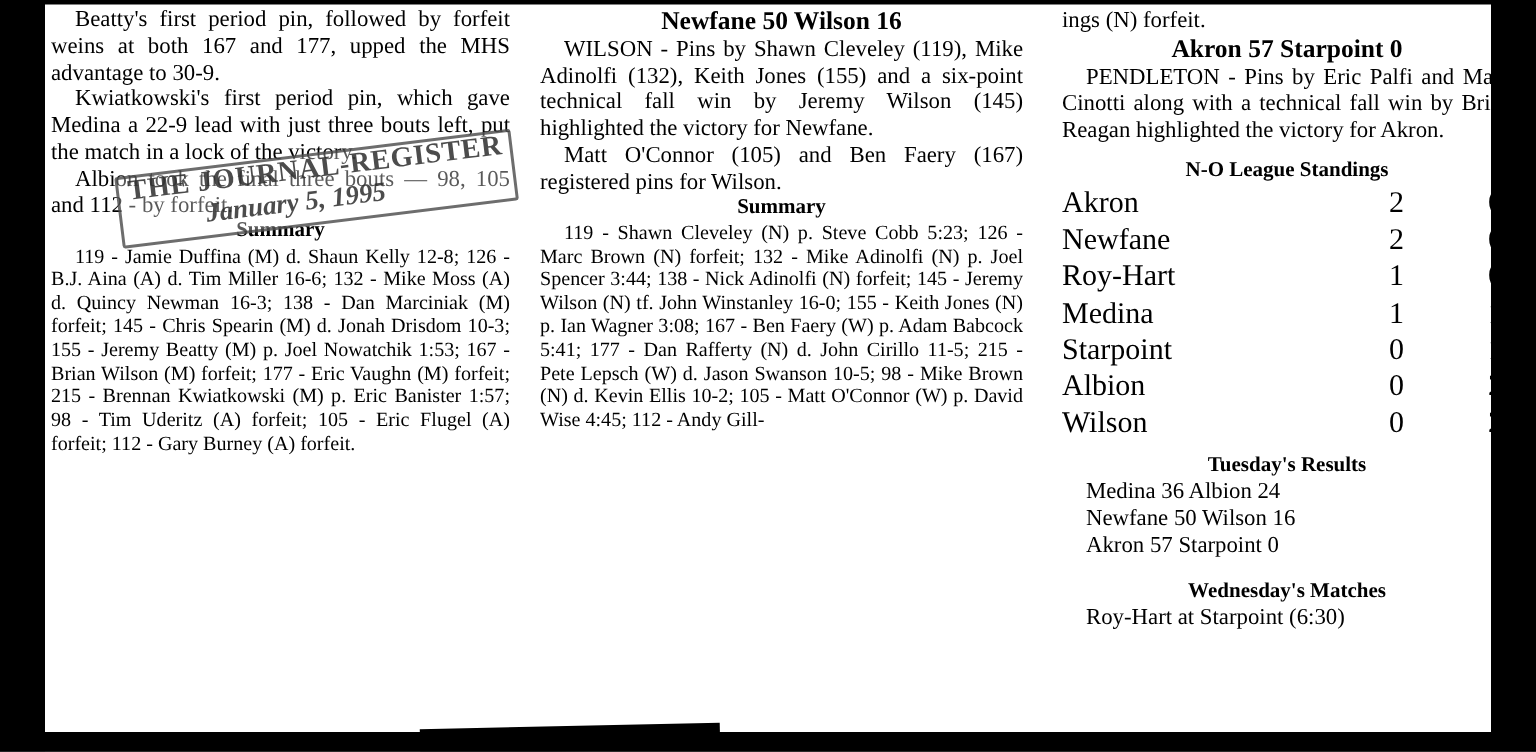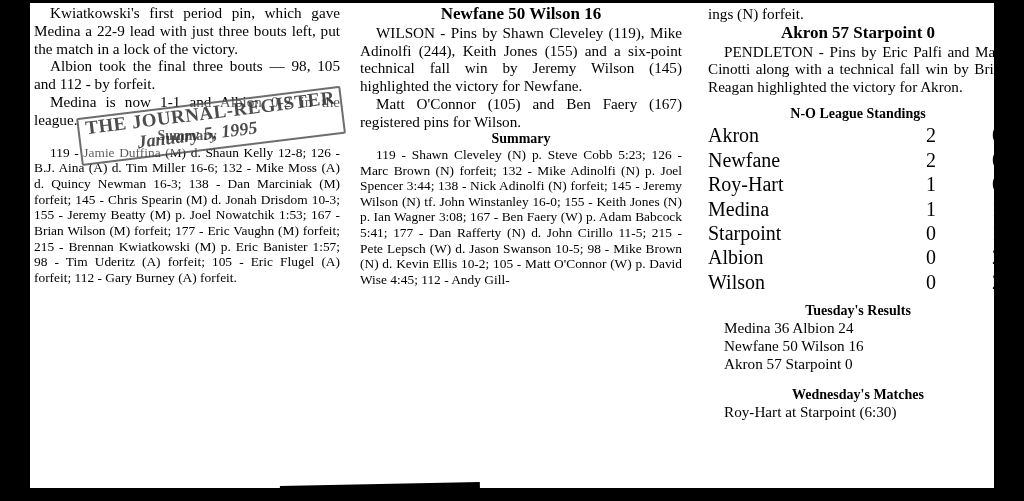--- a/index.html
+++ b/index.html
@@ -123,30 +123,30 @@
   }
 </style>
 </head>
 <body>
 
 <div id="page">
 
   <div id="clip-main" class="clipping">
 
     <div class="col" id="col1">
+      <p>Beatty's first period pin, followed by forfeit weins at both 167 and 177, upped the MHS advantage to 30-9.</p>
       <p>Kwiatkowski's first period pin, which gave Medina a 22-9 lead with just three bouts left, put the match in a lock of the victory.</p>
       <p>Albion took the final three bouts — 98, 105 and 112 - by forfeit.</p>
-      <p>Medina is now 1-1 and Albion 0-2 in the league.</p>
       <p class="sub">Summary</p>
       <p class="summary-body">119 - Jamie Duffina (M) d. Shaun Kelly 12-8; 126 - B.J. Aina (A) d. Tim Miller 16-6; 132 - Mike Moss (A) d. Quincy Newman 16-3; 138 - Dan Marciniak (M) forfeit; 145 - Chris Spearin (M) d. Jonah Drisdom 10-3; 155 - Jeremy Beatty (M) p. Joel Nowatchik 1:53; 167 - Brian Wilson (M) forfeit; 177 - Eric Vaughn (M) forfeit; 215 - Brennan Kwiatkowski (M) p. Eric Banister 1:57; 98 - Tim Uderitz (A) forfeit; 105 - Eric Flugel (A) forfeit; 112 - Gary Burney (A) forfeit.</p>
     </div>
 
     <div class="col" id="col2">
       <p class="head">Newfane 50 Wilson 16</p>
-      <p>WILSON - Pins by Shawn Cleveley (119), Mike Adinolfi (244), Keith Jones (155) and a six-point technical fall win by Jeremy Wilson (145) highlighted the victory for Newfane.</p>
+      <p>WILSON - Pins by Shawn Cleveley (119), Mike Adinolfi (132), Keith Jones (155) and a six-point technical fall win by Jeremy Wilson (145) highlighted the victory for Newfane.</p>
       <p>Matt O'Connor (105) and Ben Faery (167) registered pins for Wilson.</p>
       <p class="sub">Summary</p>
       <p class="summary-body">119 - Shawn Cleveley (N) p. Steve Cobb 5:23; 126 - Marc Brown (N) forfeit; 132 - Mike Adinolfi (N) p. Joel Spencer 3:44; 138 - Nick Adinolfi (N) forfeit; 145 - Jeremy Wilson (N) tf. John Winstanley 16-0; 155 - Keith Jones (N) p. Ian Wagner 3:08; 167 - Ben Faery (W) p. Adam Babcock 5:41; 177 - Dan Rafferty (N) d. John Cirillo 11-5; 215 - Pete Lepsch (W) d. Jason Swanson 10-5; 98 - Mike Brown (N) d. Kevin Ellis 10-2; 105 - Matt O'Connor (W) p. David Wise 4:45; 112 - Andy Gill-</p>
     </div>
 
     <div class="col" id="col3">
       <p class="noind">ings (N) forfeit.</p>
       <p class="head">Akron 57 Starpoint 0</p>
       <p>PENDLETON - Pins by Eric Palfi and Mark Cinotti along with a technical fall win by Brian Reagan highlighted the victory for Akron.</p>
 

